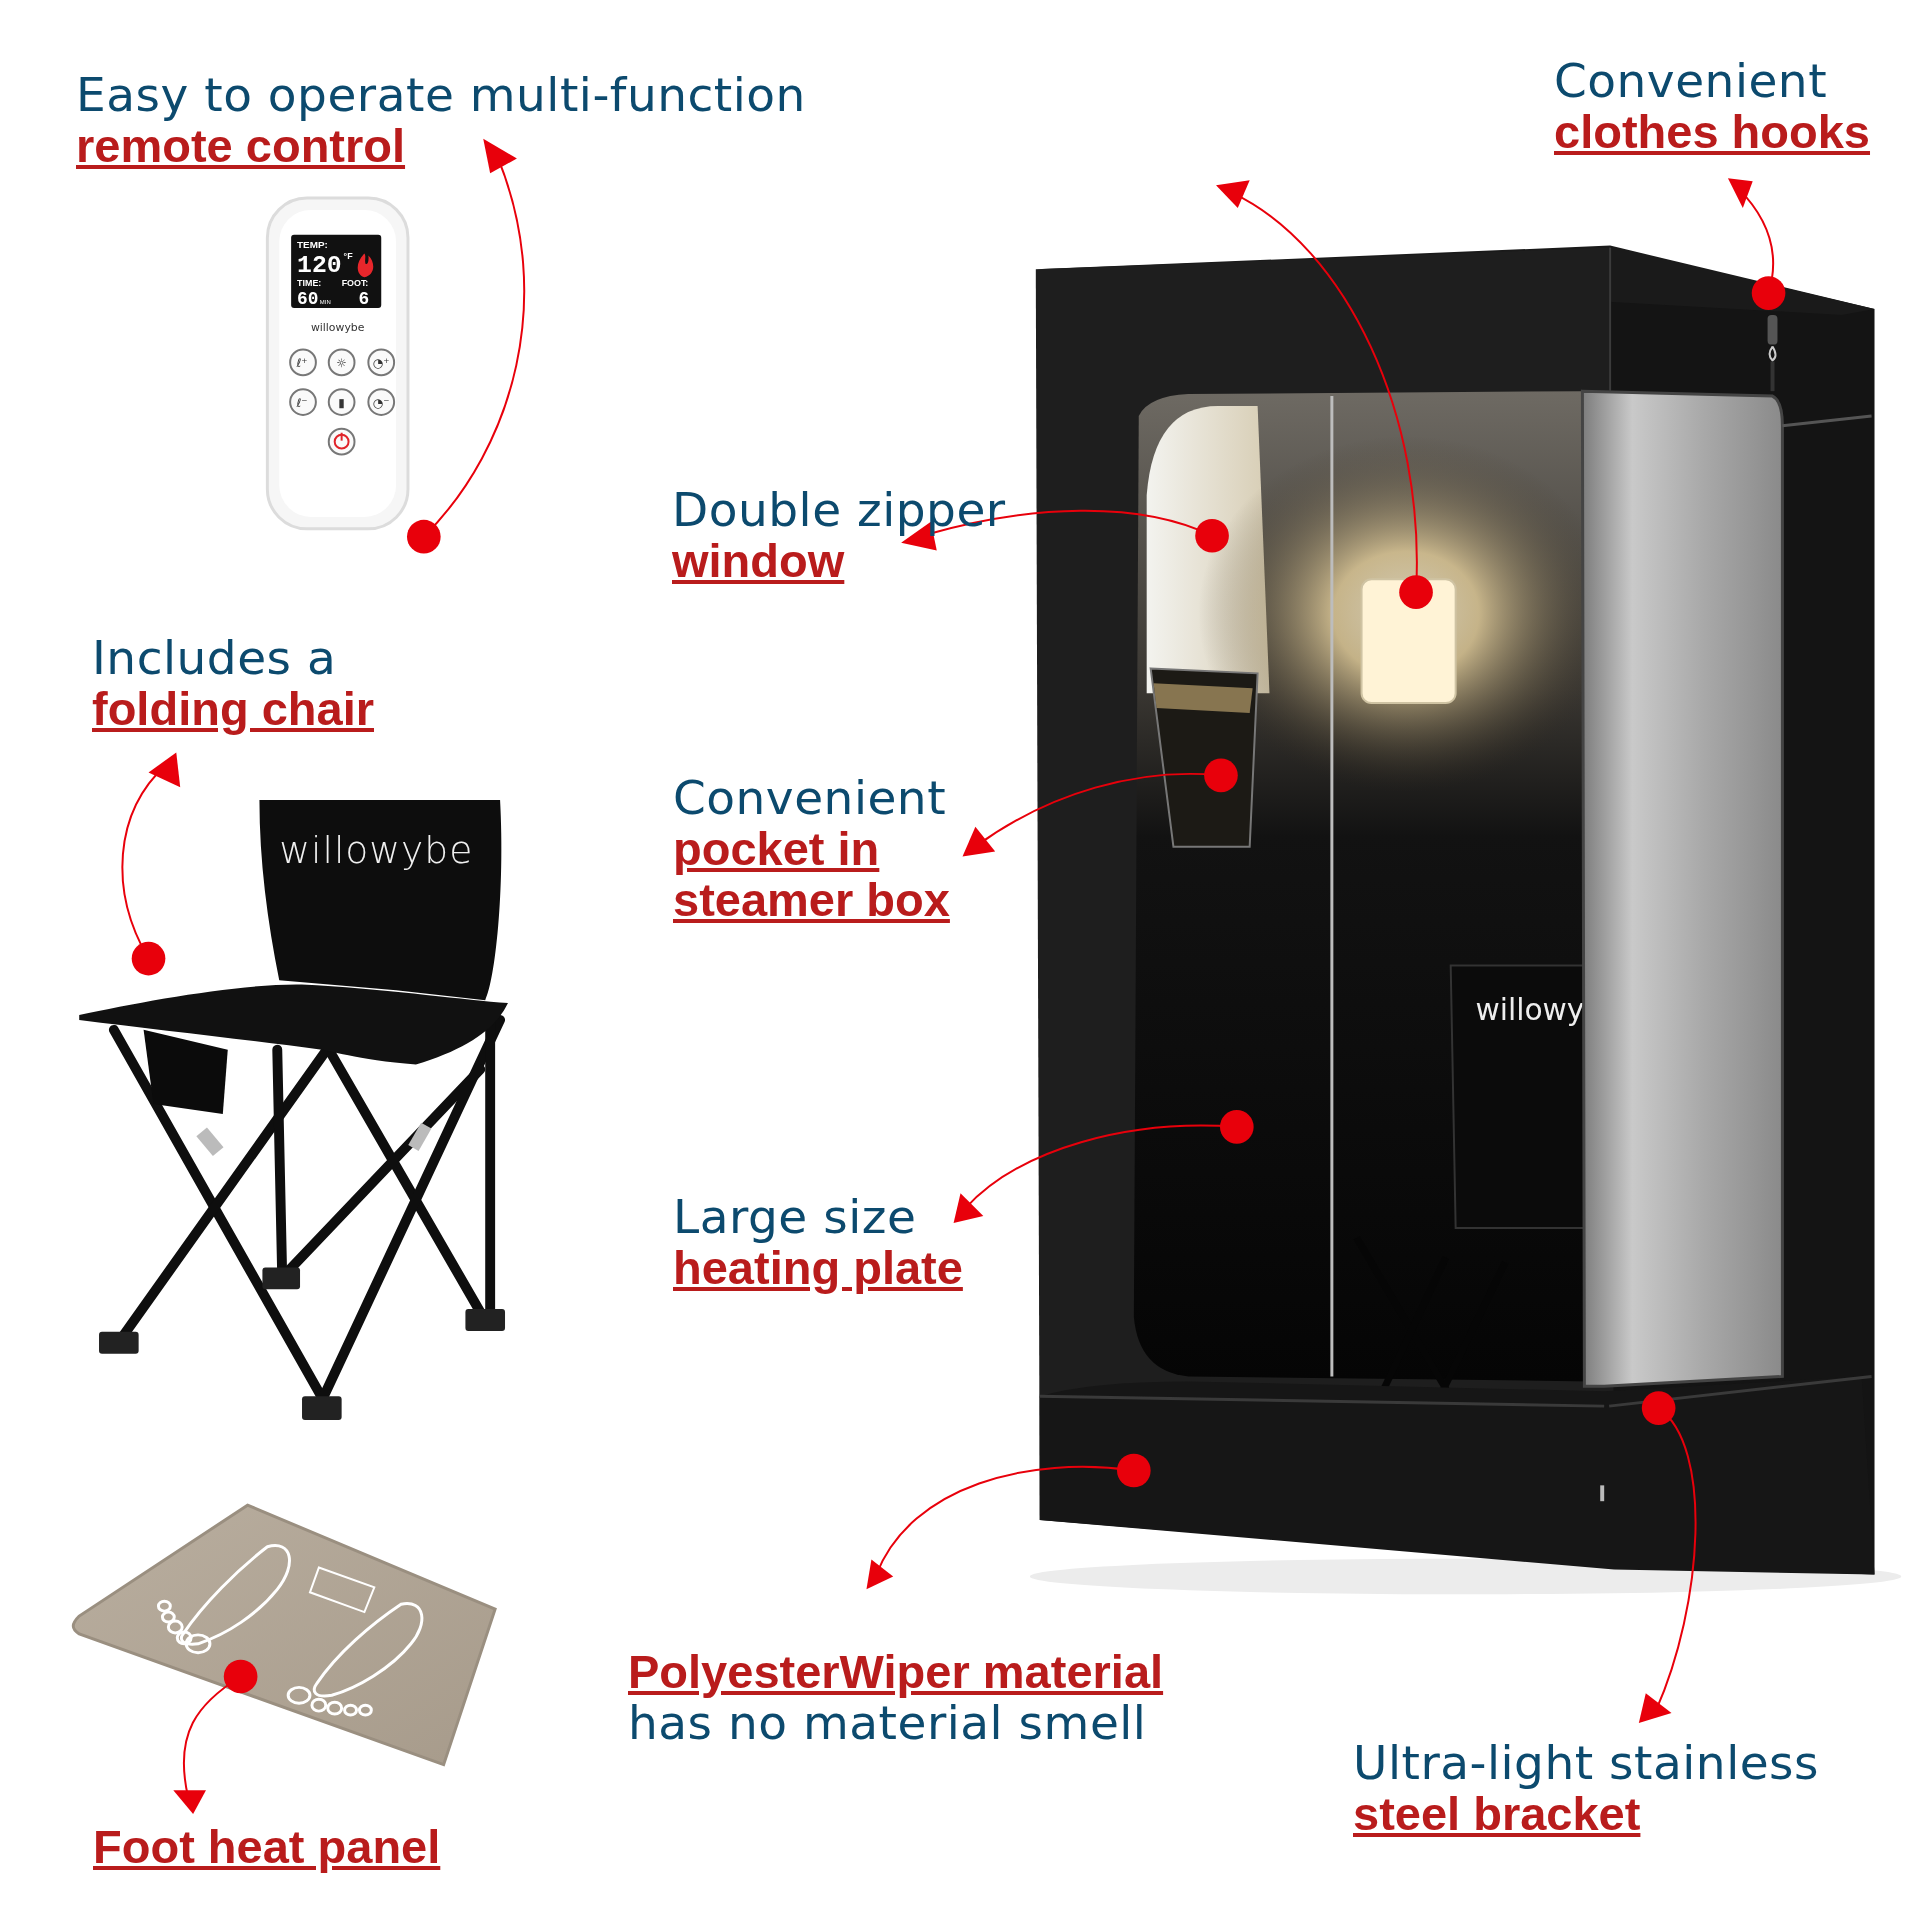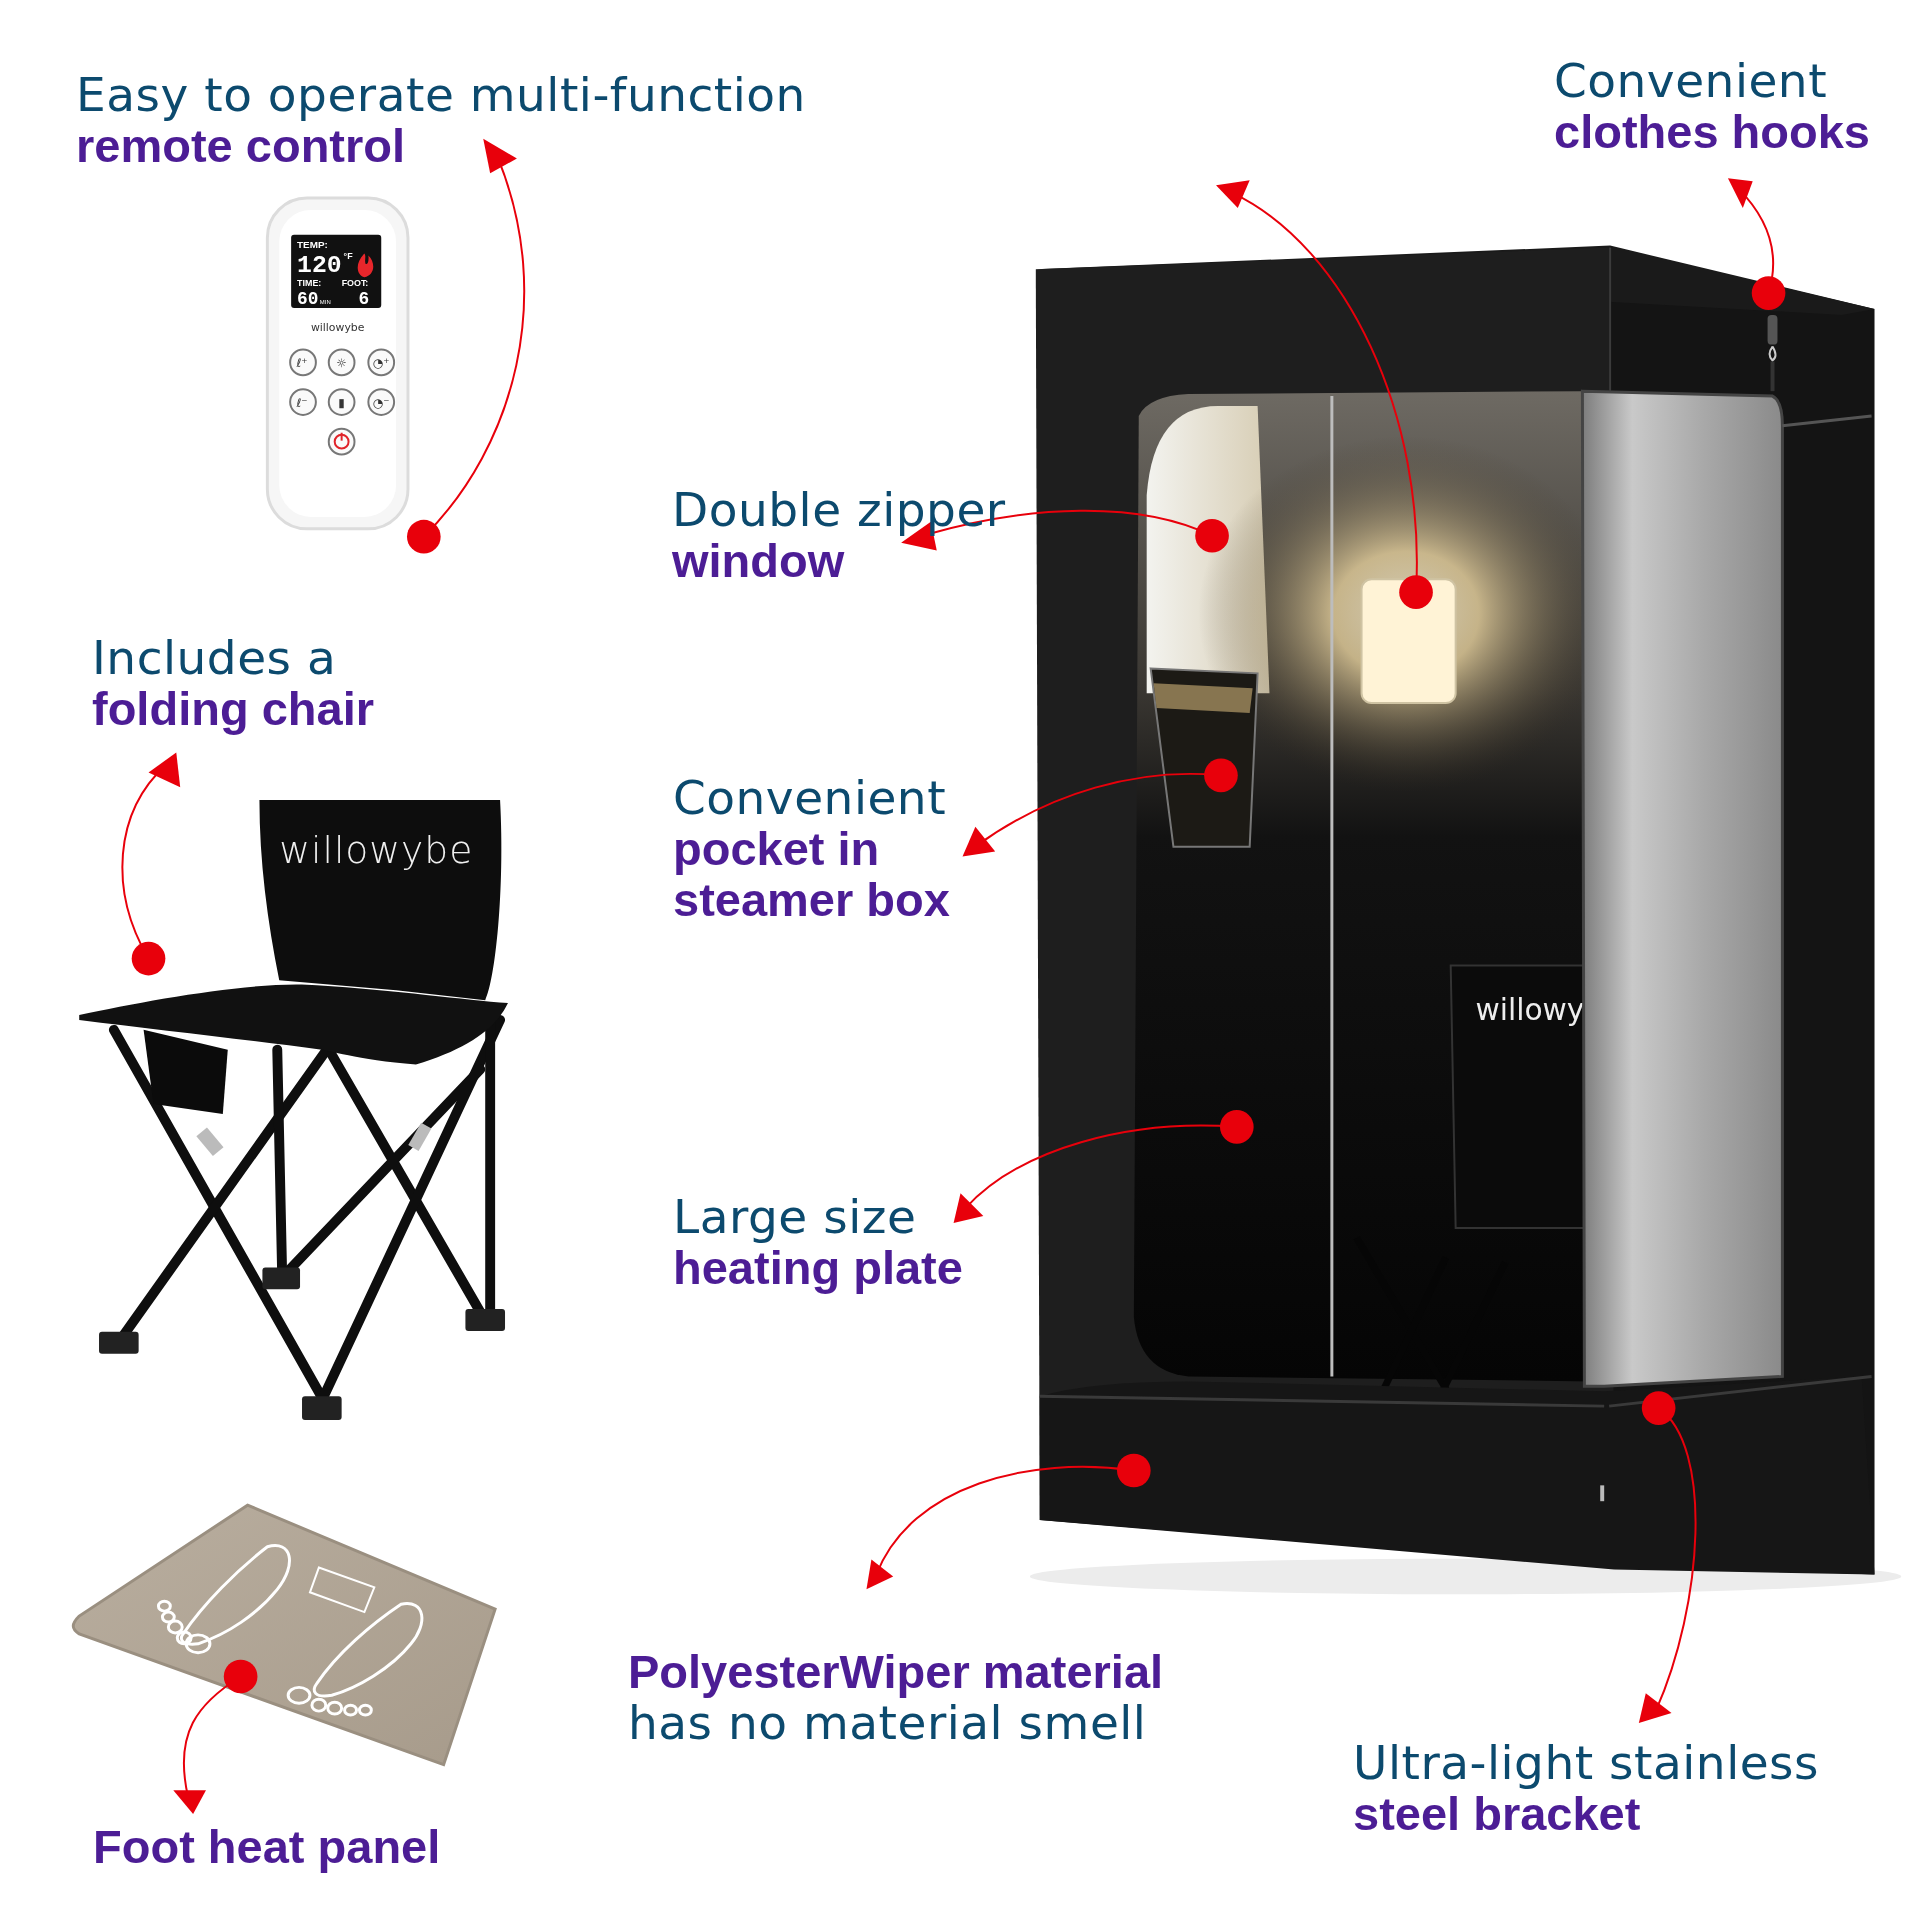--- a/index.html
+++ b/index.html
@@ -1,20 +1,20 @@
 <!DOCTYPE html>
 <html><head>
 <meta charset="utf-8">
 <style>
   html,body{margin:0;padding:0;background:#ffffff;}
   #canvas{position:relative;width:1927px;height:1927px;background:#ffffff;overflow:hidden;
     font-family:"Liberation Sans","DejaVu Sans",sans-serif;color:#262626;}
   .label{position:absolute;line-height:1.0;white-space:nowrap;}
   .label .light{display:block;font-weight:300;font-size:47px;letter-spacing:0.5px;color:#0c4a6e;font-family:"DejaVu Sans","Liberation Sans",sans-serif;font-weight:normal;-webkit-text-stroke:0px;}
-  .label .bold{display:block;font-weight:700;font-size:47px;color:#4c1d95;margin-top:4px;}
+  .label .bold{display:block;font-weight:700;font-size:47px;color:#b91c1c;margin-top:4px;text-decoration:underline;}
   svg.layer{position:absolute;left:0;top:0;}
 </style>
 </head>
 <body>
 
 <div id="canvas">
 
   <svg class="layer" width="1927" height="1927" viewBox="0 0 1946 1946">
     <defs>
       <linearGradient id="silverGrad" x1="0" x2="1" y1="0" y2="0">

